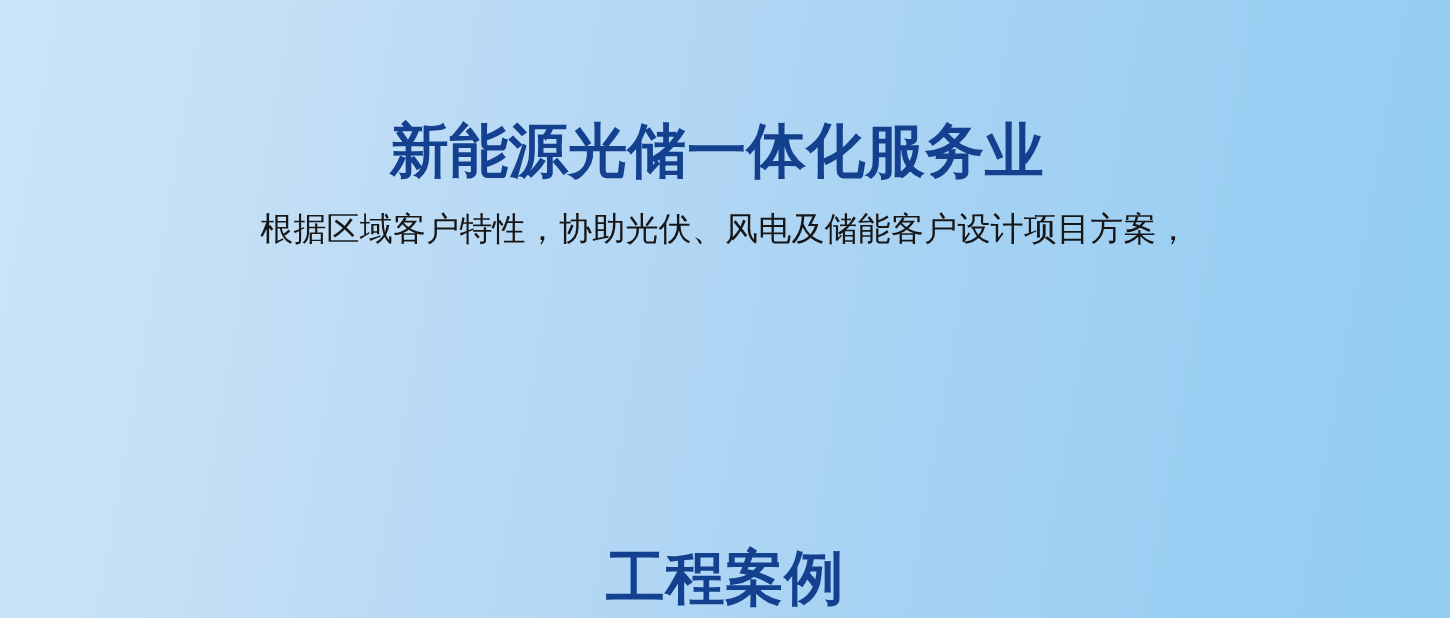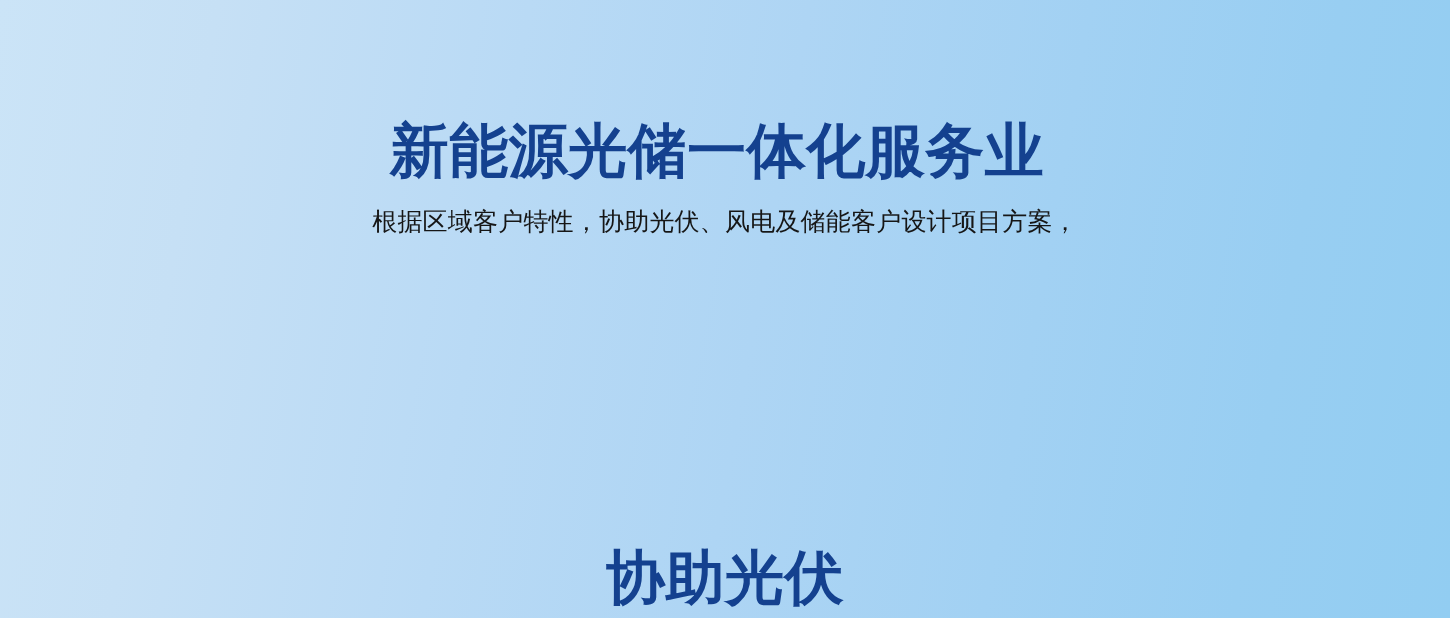--- a/index.html
+++ b/index.html
@@ -44,21 +44,21 @@
     white-space: nowrap;
   }
 
   
   .body-copy {
     position: absolute;
     left: 0;
     right: 0;
     top: 200px;
     text-align: center;
-    font-size: 25px;
+    font-size: 33px;
     line-height: 1.73;
     font-weight: 400;
     color: #161616;
     letter-spacing: 0.2px;
   }
   .body-copy .line {
     display: block;
     white-space: nowrap;
   }
 
@@ -81,15 +81,15 @@
 <body>
 
 <div id="slide">
 
   <h1 class="headline">新能源光储一体化服务业</h1>
 
   <div class="body-copy">
     <span class="line">根据区域客户特性，协助光伏、风电及储能客户设计项目方案，</span>
   </div>
 
-  <h2 class="section-heading">协助光伏</h2>
+  <h2 class="section-heading">工程案例</h2>
 
 </div>
 
 </body></html>

